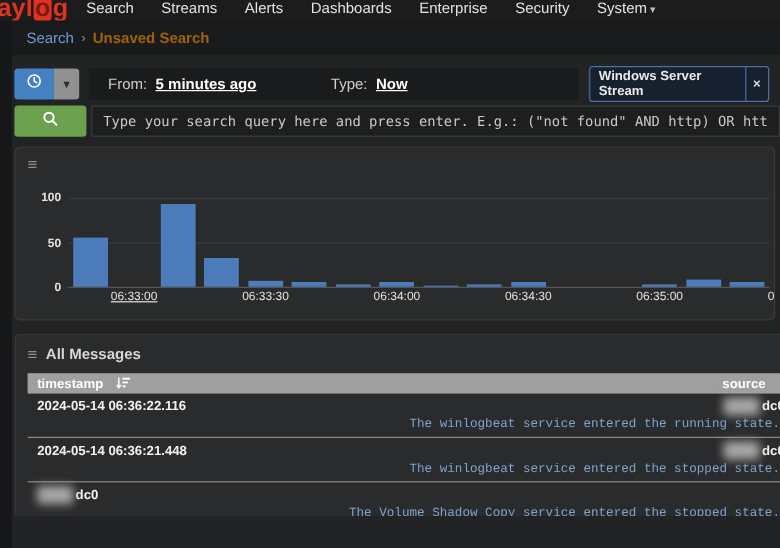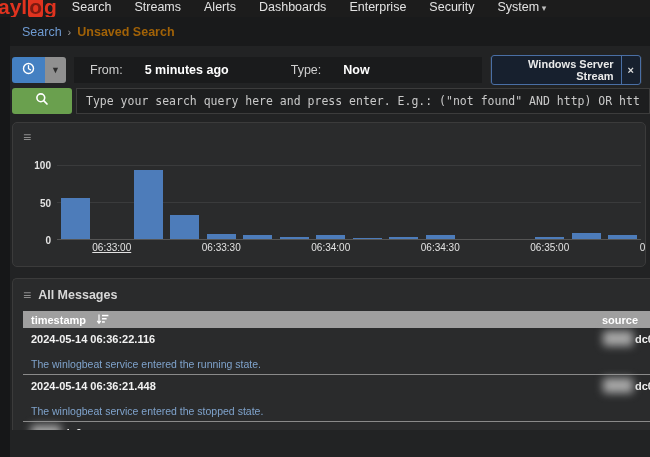--- a/index.html
+++ b/index.html
@@ -53,32 +53,32 @@
   .time-btn-caret {
     width: 21px; background: #909090; border-radius: 0 3px 3px 0;
     display: flex; align-items: center; justify-content: center;
     color: #2d2d2d; font-size: 9px; cursor: pointer;
   }
   .time-bar {
     flex: 1; background: #1a1b1c; margin-left: 8px;
     display: flex; align-items: center; padding-left: 16px;
     font-size: 12.5px; color: #cfcfcf;
   }
-  .time-bar b { color: #fff; margin-left: 22px; }
+  .time-bar b { color: #fff; margin-left: 7px; text-decoration: underline; }
   .until-group { margin-left: 62px; }
   .chip-box {
     width: 152px; flex: none; margin-left: 8px; background: #121314;
     border: 1px solid #2e3033; display: flex; align-items: center; justify-content: center;
   }
   .stream-chip {
     display: flex; align-items: stretch; border: 1px solid #4a6fa5;
     background: #17202e; border-radius: 3px; font-size: 11px; font-weight: 600;
     color: #eaeaea; cursor: pointer;
   }
-  .chip-label { padding: 2px 7px; text-align: right; }
+  .chip-label { padding: 2px 7px; }
   .chip-close {
     border-left: 1px solid #4a6fa5; padding: 2px 6px; display: flex;
     align-items: center; font-weight: bold; color: #dcdcdc;
   }
   .row2 { display: flex; height: 26px; margin-top: 5px; }
   .search-btn {
     width: 60px; flex: none; background: #6aa04e; border-radius: 3px;
     display: flex; align-items: center; justify-content: center; cursor: pointer;
     margin-right: 4px;
   }
@@ -152,22 +152,22 @@
   .row-top {
     display: flex; justify-content: space-between; align-items: center;
     font-size: 11px; font-weight: bold; color: #f2f2f2; height: 15px;
   }
   .row-source { display: flex; align-items: center; margin-right: -4px; }
   .src-blur {
     width: 30px; height: 15px; border-radius: 2px; background: #a8a8a8;
     filter: blur(4px); margin-right: 2px;
   }
   .row-msg {
-    font-family: Liberation Sans, sans-serif; font-size: 10.5px;
-    color: #7fa3cc; margin-top: 12px; white-space: nowrap;
+    font-family: Liberation Mono, monospace; font-size: 10.5px;
+    color: #7fa3cc; margin-top: 2px; white-space: nowrap; text-align: right;
   }
 </style>
 </head>
 <body>
 
 <div class="topnav">
   <span class="logo"><span>ayl</span><span class="logo-o">o</span><span>g</span></span>
   <span style="display:flex;">
       <span class="nav-item active">Search</span>
       <span class="nav-item">Streams</span>

